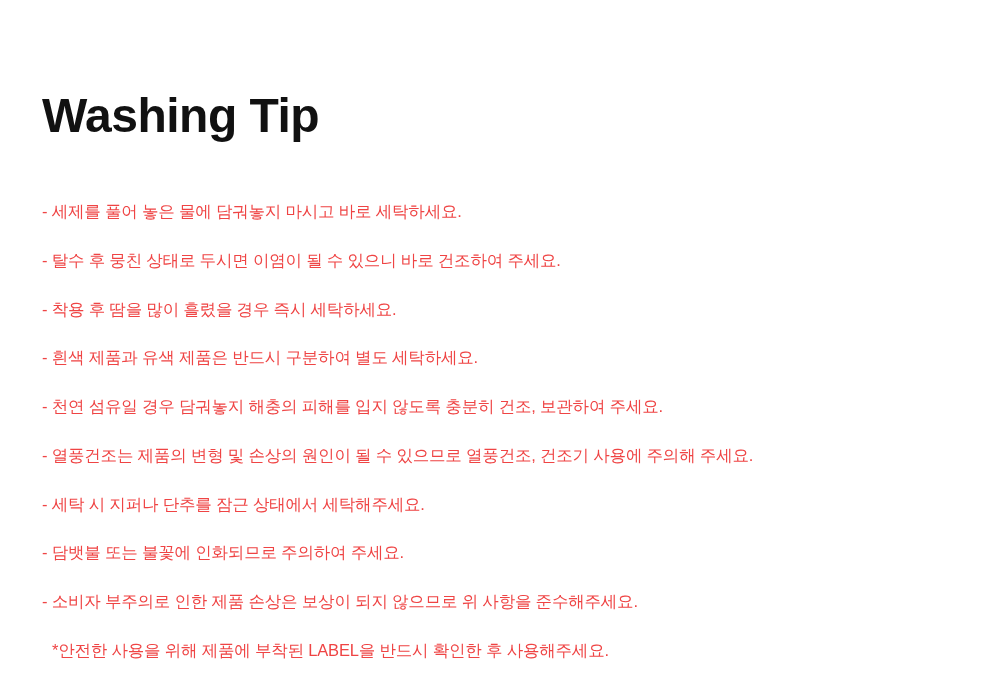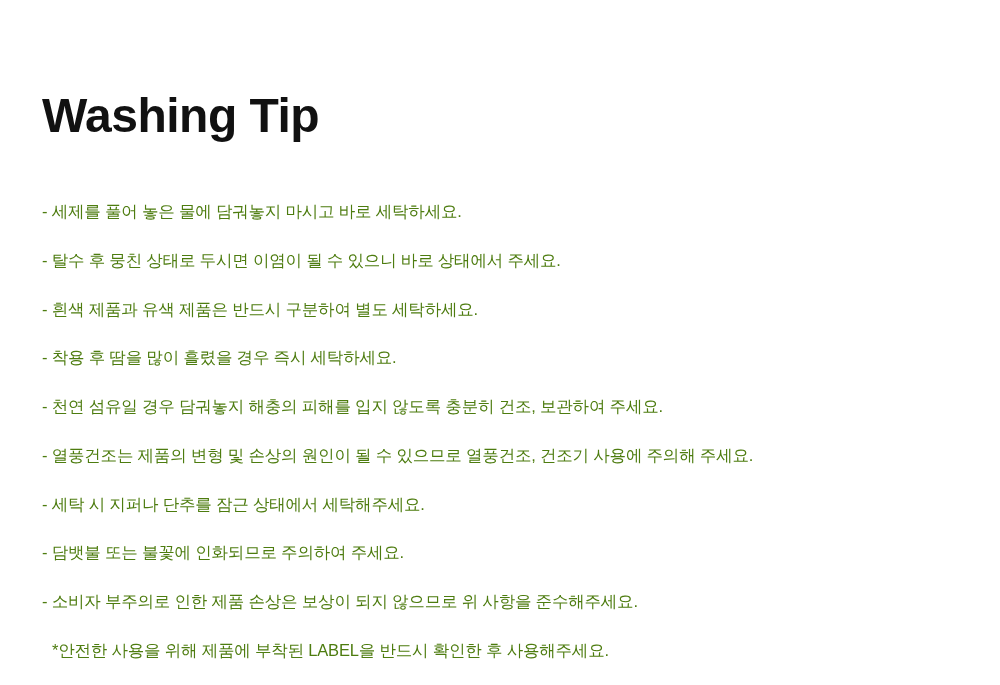--- a/index.html
+++ b/index.html
@@ -35,44 +35,44 @@
   }
   .tips {
     position: absolute;
     left: 42px;
     top: 200px;
     width: 920px;
   }
   .tip-line {
     font-size: 16.5px;
     line-height: 1.35;
-    color: #4d7c0f;
+    color: #ef4444;
     margin: 0 0 26.5px 0;
     white-space: nowrap;
     letter-spacing: -0.2px;
   }
   .tip-line:last-child {
     margin-bottom: 15px;
   }
   .tip-note {
     padding-left: 10px;
   }
 </style>
 </head>
 <body>
 
 <div class="page">
 
   <h1 class="title">Washing Tip</h1>
 
   <div class="tips">
     <p class="tip-line">- 세제를 풀어 놓은 물에 담궈놓지 마시고 바로 세탁하세요.</p>
-    <p class="tip-line">- 탈수 후 뭉친 상태로 두시면 이염이 될 수 있으니 바로 상태에서 주세요.</p>
+    <p class="tip-line">- 탈수 후 뭉친 상태로 두시면 이염이 될 수 있으니 바로 건조하여 주세요.</p>
+    <p class="tip-line">- 착용 후 땀을 많이 흘렸을 경우 즉시 세탁하세요.</p>
     <p class="tip-line">- 흰색 제품과 유색 제품은 반드시 구분하여 별도 세탁하세요.</p>
-    <p class="tip-line">- 착용 후 땀을 많이 흘렸을 경우 즉시 세탁하세요.</p>
     <p class="tip-line">- 천연 섬유일 경우 담궈놓지 해충의 피해를 입지 않도록 충분히 건조, 보관하여 주세요.</p>
     <p class="tip-line">- 열풍건조는 제품의 변형 및 손상의 원인이 될 수 있으므로 열풍건조, 건조기 사용에 주의해 주세요.</p>
     <p class="tip-line">- 세탁 시 지퍼나 단추를 잠근 상태에서 세탁해주세요.</p>
     <p class="tip-line">- 담뱃불 또는 불꽃에 인화되므로 주의하여 주세요.</p>
     <p class="tip-line">- 소비자 부주의로 인한 제품 손상은 보상이 되지 않으므로 위 사항을 준수해주세요.</p>
     <p class="tip-line tip-note">*안전한 사용을 위해 제품에 부착된 LABEL을 반드시 확인한 후 사용해주세요.</p>
   </div>
 
 </div>
 

